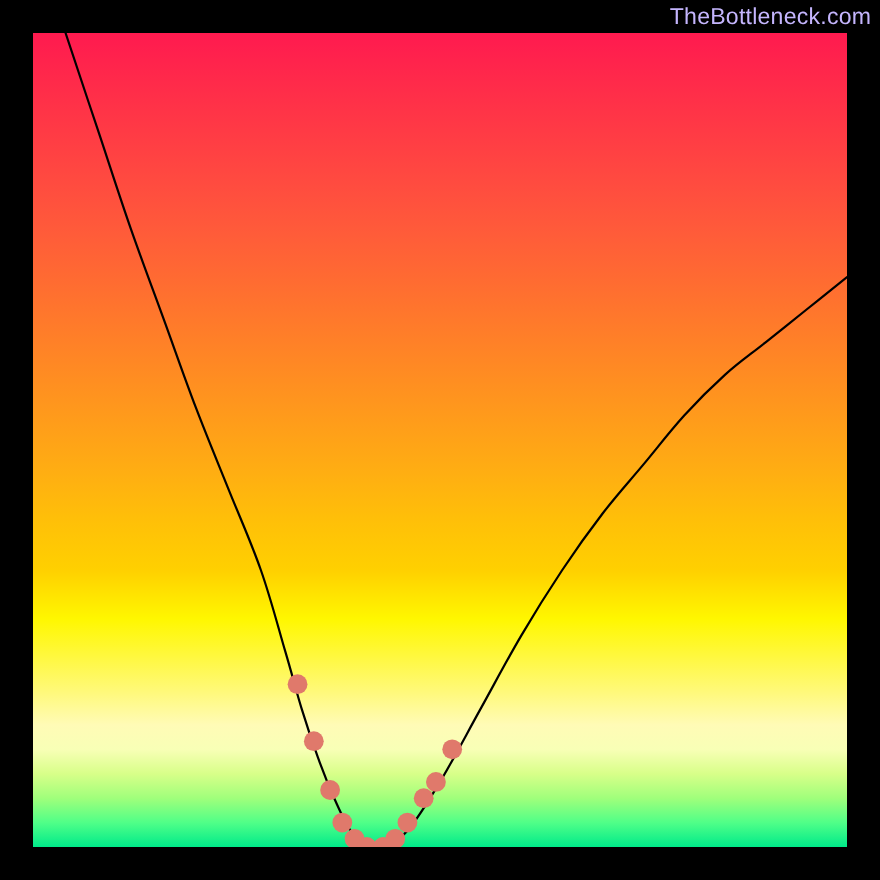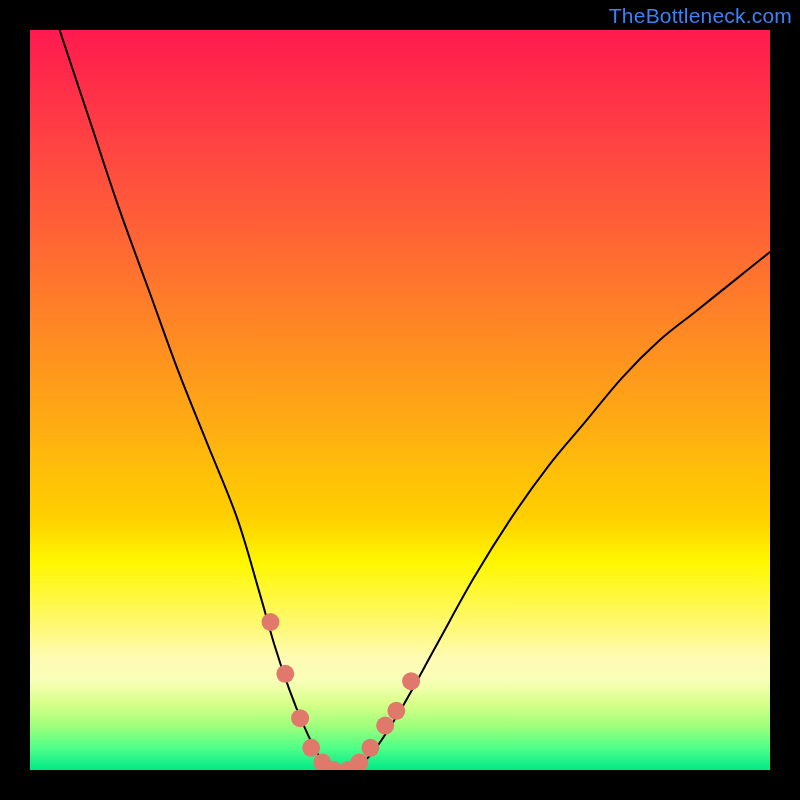--- a/index.html
+++ b/index.html
@@ -50,21 +50,21 @@
   }
   .svg-overlay {
     position: absolute;
     left: 0;
     top: 0;
   }
   .watermark {
     position: absolute;
     top: 4px;
     right: 8px;
-    color: #3b82f6;
+    color: #c4b5fd;
     font-size: 21px;
     letter-spacing: 0.2px;
     font-weight: 500;
   }
 </style>
 </head>
 <body>
 
 <div class="frame">
   <div class="plot">

